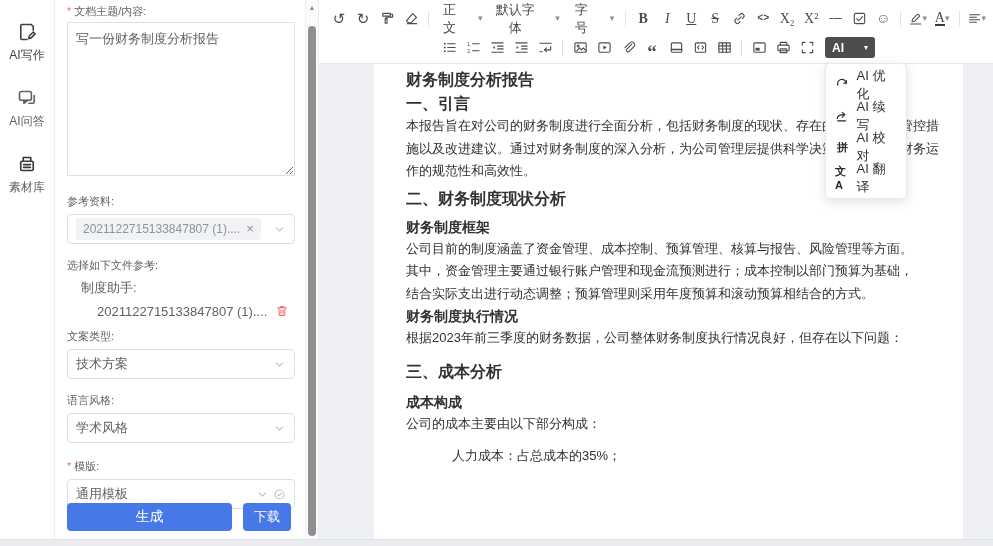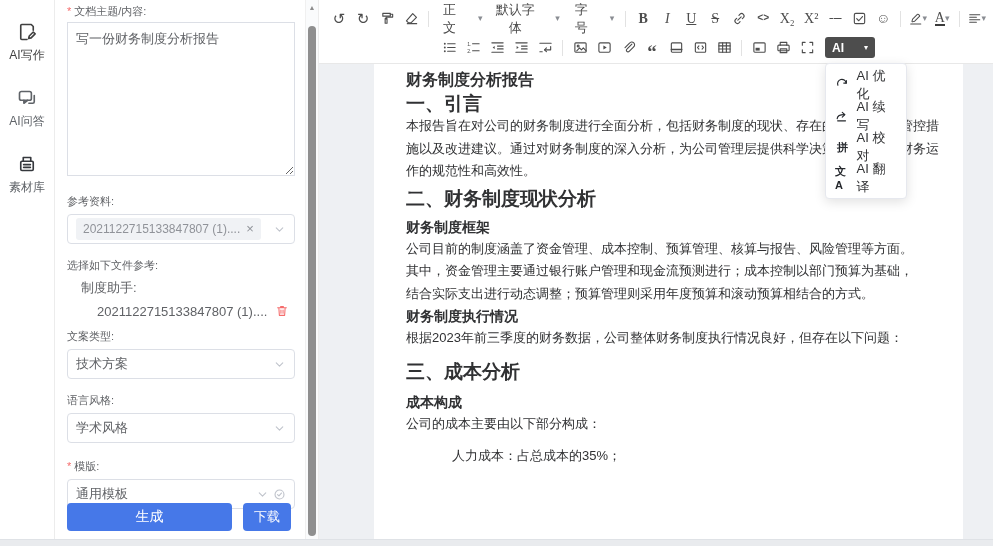--- a/index.html
+++ b/index.html
@@ -72,21 +72,21 @@
   .tb-text.colorA span.lbl{border-bottom:2px solid #3b3b3b;line-height:13px;}
   .tb-sep{width:1px;height:16px;background:#e2e2e2;margin:0 5px;}
   .ai-btn{background:#4d4d4d;color:#fff;height:21px;padding:0 7px;margin-left:6px;border-radius:3px;gap:20px;font-weight:700;font-size:12px;}
   .ai-caret{font-size:8px;line-height:8px;font-weight:400;}
 
   
   .canvas{position:absolute;left:0;right:0;top:64px;bottom:0;background:#eef0f3;}
   .page{position:absolute;left:55px;top:0;width:589px;height:100%;background:#fff;box-sizing:border-box;
         padding:4px 30px 0 32px;overflow:hidden;cursor:text;}
   .doc-title{font-size:16px;font-weight:700;line-height:24px;white-space:pre;}
-  .doc-h1{font-size:19px;font-weight:700;line-height:23px;white-space:pre;}
+  .doc-h1{font-size:16px;font-weight:700;line-height:23px;white-space:pre;}
   .doc-h1.g-sm{margin-top:4px;margin-bottom:6px;}
   .doc-h1.g-lg{margin-top:10px;margin-bottom:8px;}
   .doc-h2{font-size:14px;font-weight:700;line-height:22px;white-space:pre;}
   .doc-p{font-size:13px;line-height:22.5px;white-space:pre;}
   .doc-p.g-sm{margin-top:10px;}
   .ind1{}
   .ind2{margin-left:46px;}
 
   
   .ai-dropdown{position:absolute;left:825px;top:63px;width:82px;background:#fff;border:1px solid #e6e8ee;

